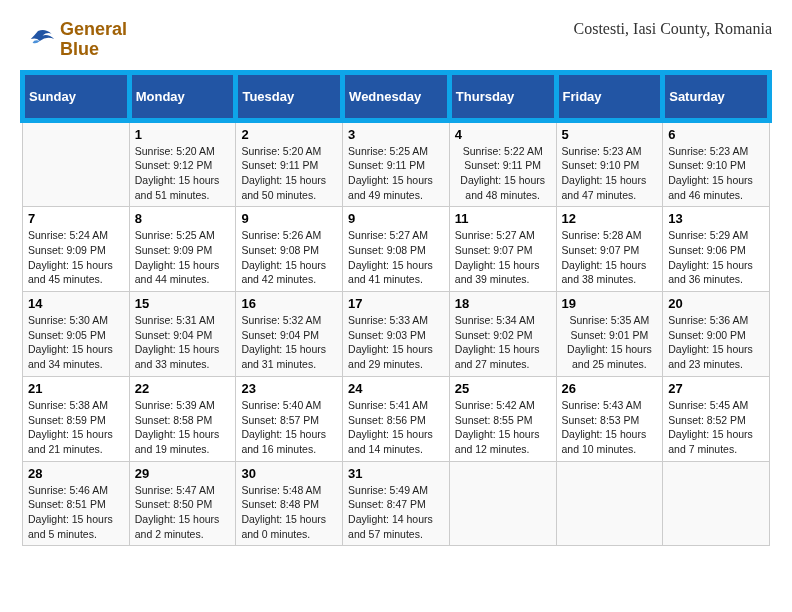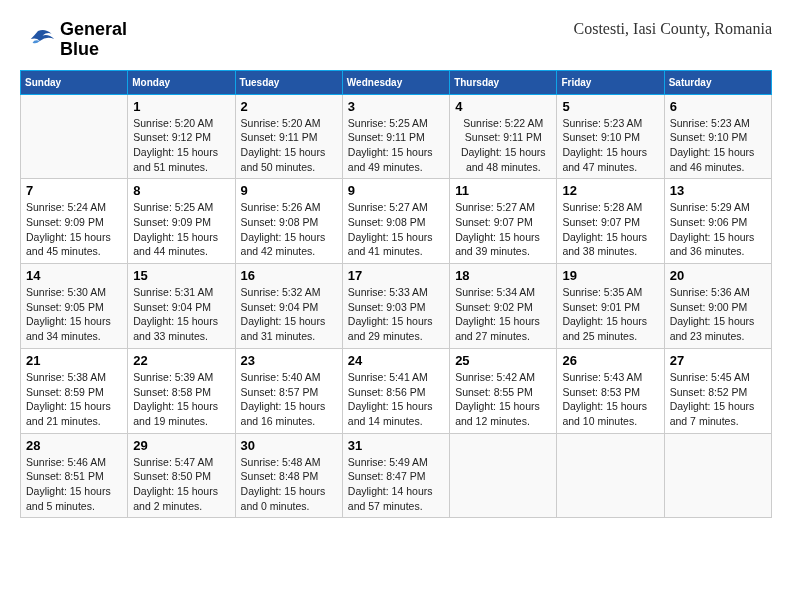--- a/index.html
+++ b/index.html
@@ -17,21 +17,21 @@
       margin-bottom: 10px;
     }
     .logo {
       display: flex;
       align-items: center;
       gap: 4px;
     }
     .logo-text {
       font-size: 18px;
       font-weight: bold;
-      color: #000000;
+      color: #a16207;
       line-height: 1.1;
     }
     .logo-bird {
       width: 36px;
       height: 28px;
     }
     .title-area {
       text-align: right;
     }
     .main-title {
@@ -46,25 +46,25 @@
       font-family: Liberation Serif, serif;
     }
     table {
       width: 100%;
       border-collapse: collapse;
       font-size: 11px;
     }
     thead tr th {
       background-color: #2255a4;
       color: #fff;
-      padding: 6px 4px;
+      padding: 14px 4px;
       text-align: left;
-      font-size: 10px;
+      font-size: 13px;
       font-weight: bold;
-      border: 1px solid #0ea5e9;
+      border: 5px solid #0ea5e9;
     }
     tbody tr td {
       border: 1px solid #ccc;
       padding: 4px 5px;
       vertical-align: top;
       width: calc(100% / 7);
       min-height: 80px;
     }
     tbody tr:nth-child(odd) td {
       background-color: #f9f9f9;
@@ -248,21 +248,21 @@
         </td>
         <td>
           <span class="day-number">18</span>
           <div class="day-info" style="white-space: pre-line;">Sunrise: 5:34 AM
 Sunset: 9:02 PM
 Daylight: 15 hours
 and 27 minutes.</div>
         </td>
         <td>
           <span class="day-number">19</span>
-          <div class="day-info" style="white-space: pre-line;">Sunrise: 5:35 AM
+          <div class="day-info" style="white-space: pre-line; text-align: center;">Sunrise: 5:35 AM
 Sunset: 9:01 PM
 Daylight: 15 hours
 and 25 minutes.</div>
         </td>
         <td>
           <span class="day-number">20</span>
           <div class="day-info" style="white-space: pre-line;">Sunrise: 5:36 AM
 Sunset: 9:00 PM
 Daylight: 15 hours
 and 23 minutes.</div>

